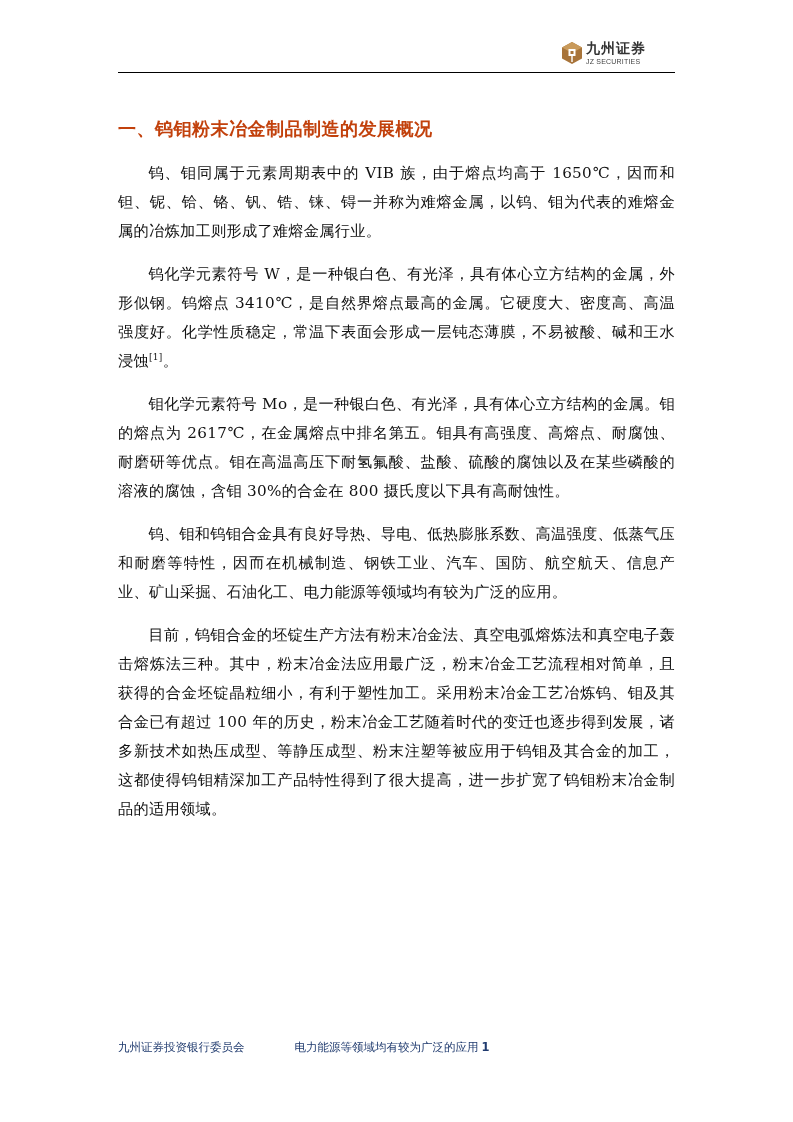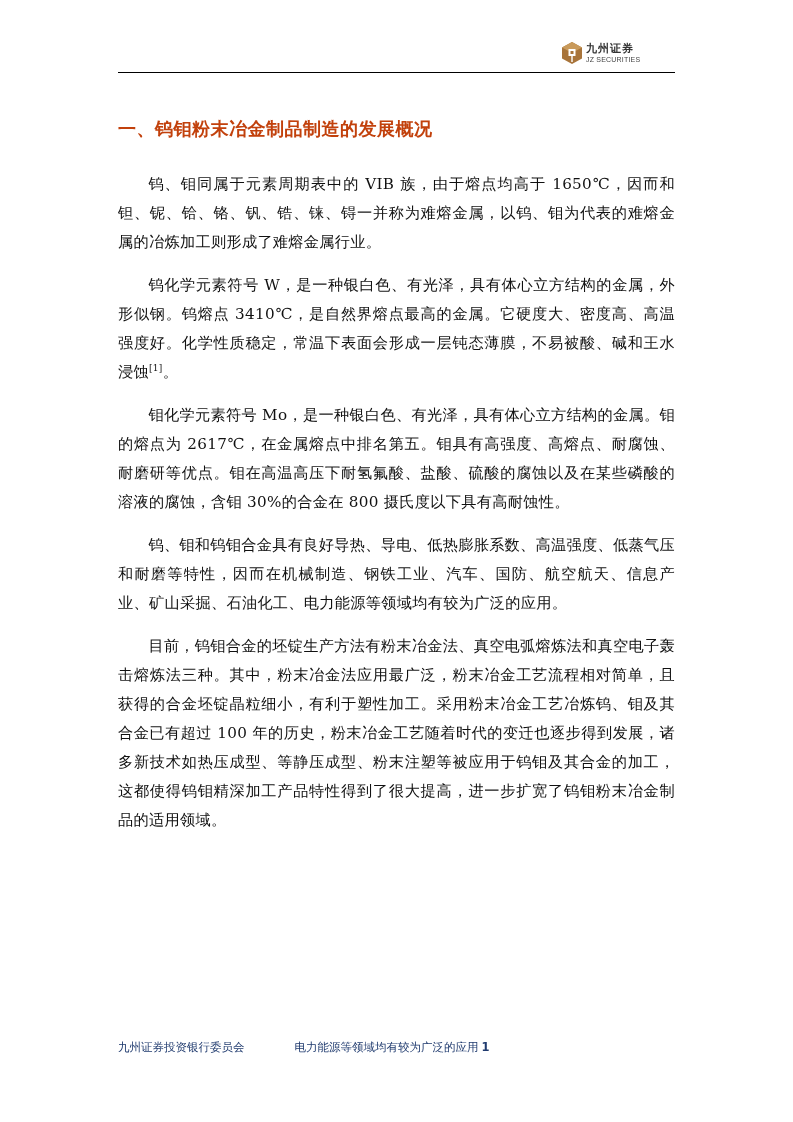--- a/index.html
+++ b/index.html
@@ -2,26 +2,26 @@
 <html><head>
 <meta charset="utf-8">
 <style>
   html, body { margin: 0; padding: 0; background: #ffffff; }
   body { width: 793px; height: 1122px; position: relative; overflow: hidden;
          font-family: "DejaVu Serif", "Liberation Serif", serif; color: #111; }
   .header-logo { position: absolute; left: 562px; top: 38px; width: 120px; height: 30px; display: flex; align-items: center; }
   .logo-mark { width: 20px; height: 22px; position: relative; margin-right: 4px; }
   .logo-mark svg { width: 20px; height: 22px; display: block; }
   .logo-text { display: flex; flex-direction: column; line-height: 1; }
-  .logo-cn { font-family: Liberation Sans, sans-serif; font-size: 11px; font-weight: bold; color: #333; letter-spacing: 1px; }
+  .logo-cn { font-family: Liberation Mono, monospace; font-size: 14px; font-weight: bold; color: #333; letter-spacing: 1px; }
   .logo-en { font-family: "Liberation Sans", sans-serif; font-size: 7px; color: #444; margin-top: 2px; letter-spacing: 0.2px; }
   .header-rule { position: absolute; left: 118px; top: 72px; width: 557px; height: 0; border-top: 1.5px solid #000; }
   .section-title { position: absolute; left: 118px; top: 117px; font-family: "DejaVu Sans", sans-serif; font-weight: bold; font-size: 18px; color: #c2410c; margin: 0; letter-spacing: 0.5px; }
   .content { position: absolute; left: 118px; top: 159px; width: 557px; }
-  .para { font-size: 15.2px; line-height: 29px; text-indent: 2em; margin: 11px 0 14px 0; text-align: justify; letter-spacing: 0.3px; }
+  .para { font-size: 15.2px; line-height: 29px; text-indent: 2em; margin: 0 0 14px 0; text-align: justify; letter-spacing: 0.3px; }
   .para sup { font-size: 9px; vertical-align: super; line-height: 0; }
   .footer { position: absolute; left: 118px; top: 1040px; font-family: "DejaVu Sans", sans-serif; font-size: 11.5px; color: #1f3a6e; display: flex; }
   .footer-left { margin-right: 50px; }
   .footer-page { font-weight: bold; margin-left: 3px; }
 </style>
 </head>
 <body>
 
 <div class="header-logo">
   <div class="logo-mark">

